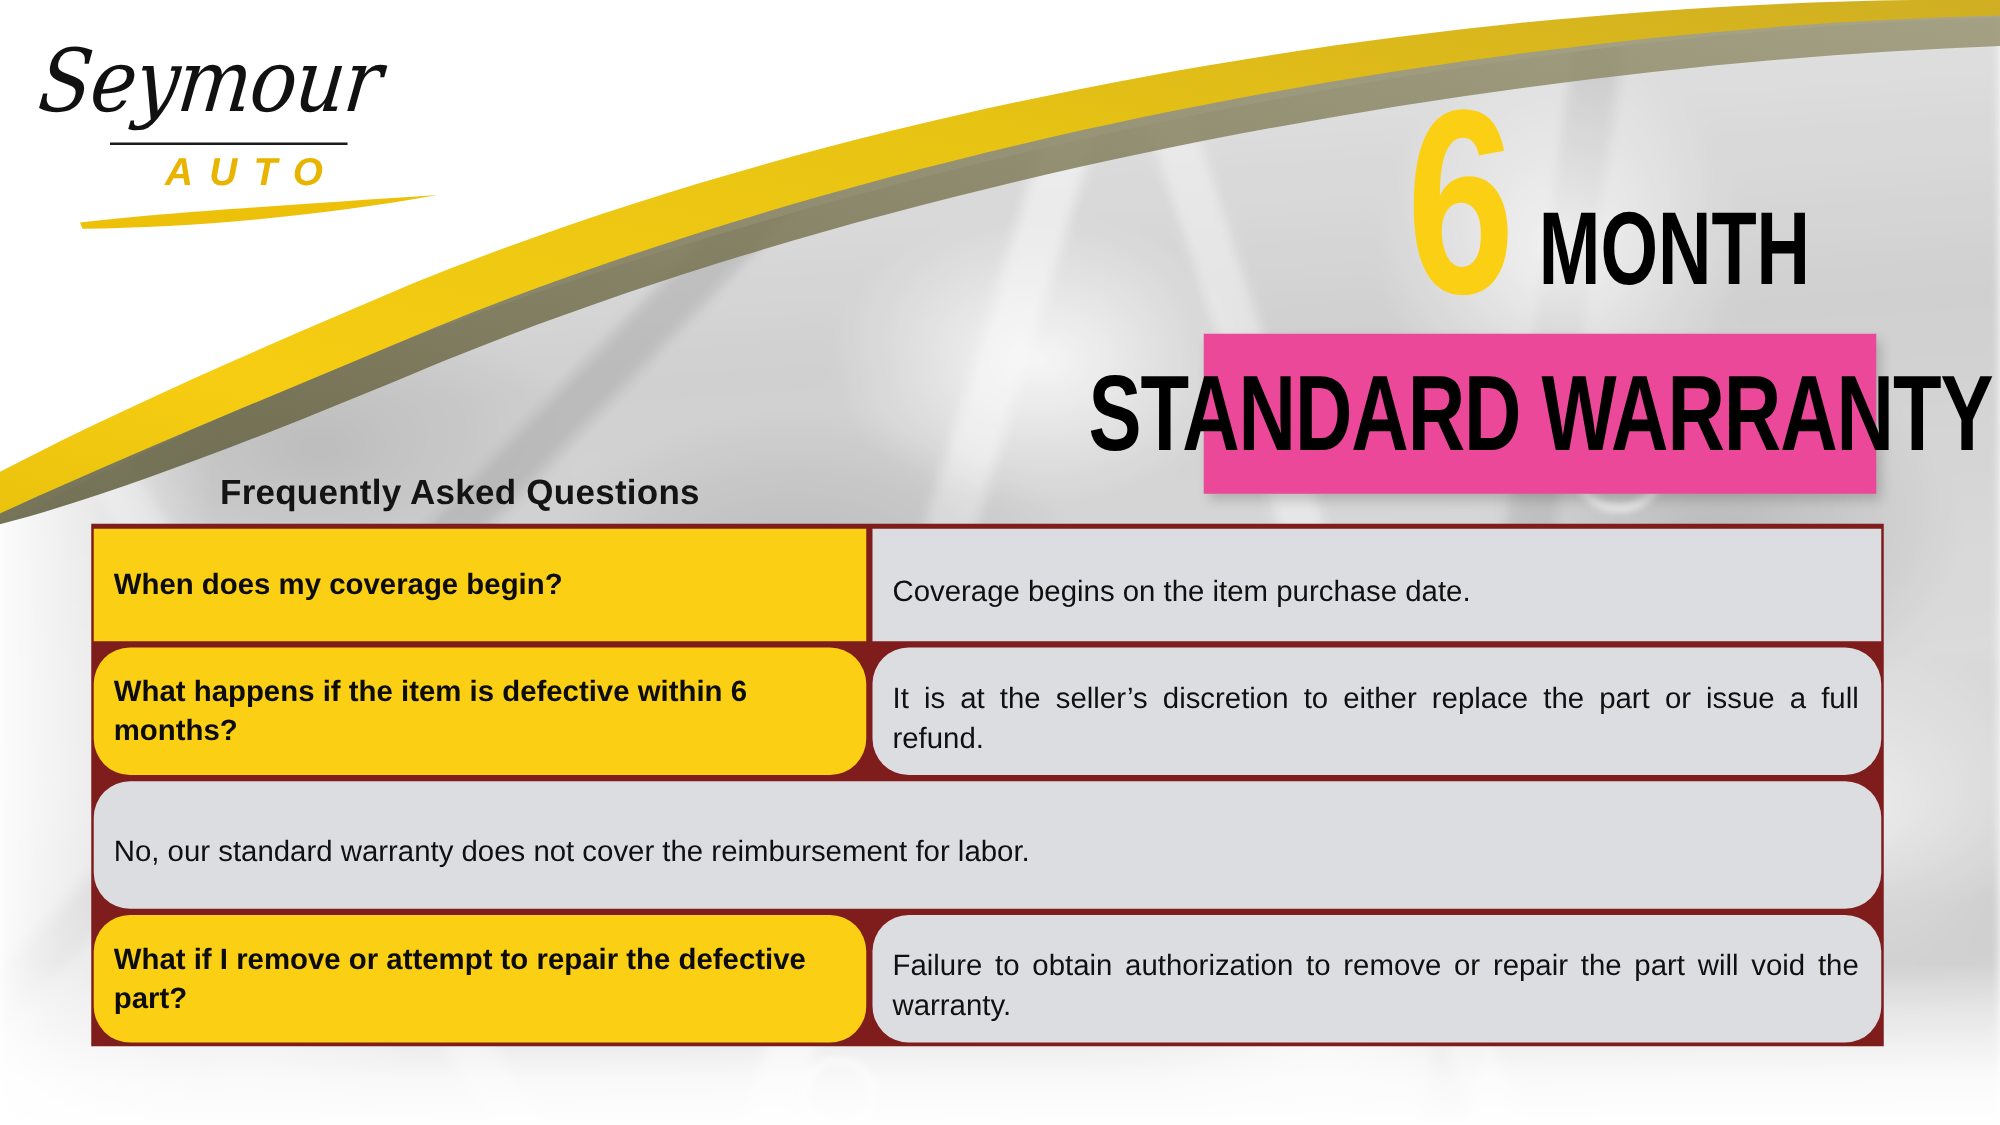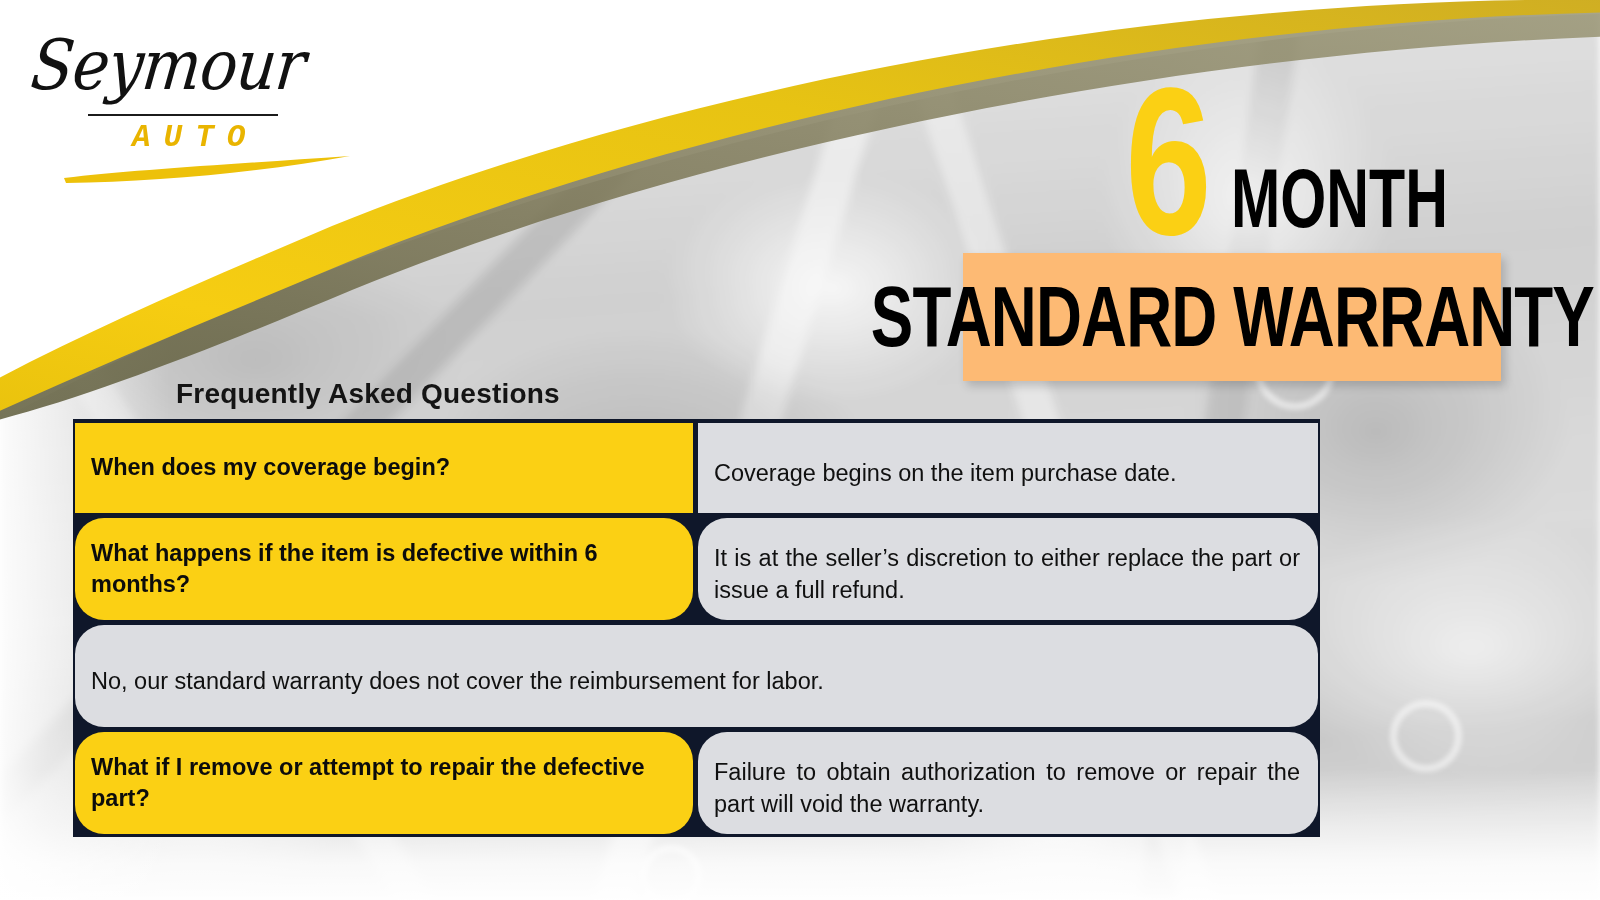--- a/index.html
+++ b/index.html
@@ -127,21 +127,21 @@
     left: 60px;
     top: 92px;
     width: 190px;
     height: 2px;
     background: #1b1b1b;
   }
   .logo-auto {
     position: absolute;
     left: 104px;
     top: 98px;
-    font-family: Liberation Mono, monospace;
+    font-family: Liberation Sans, sans-serif;
     font-style: italic;
     font-weight: 700;
     font-size: 31px;
     letter-spacing: 13px;
     color: #e9b400;
     white-space: nowrap;
   }
   .logo-swish {
     position: absolute;
     left: 34px;
@@ -178,24 +178,24 @@
     transform: scaleX(0.80) scaleY(1.12);
     transform-origin: left bottom;
     letter-spacing: 0px;
     padding-bottom: 10px;
   }
 
   
   .warranty-banner {
     position: absolute;
     left: 963px;
-    top: 253px;
+    top: 267px;
     width: 538px;
     height: 128px;
-    background: #fdba74;
+    background: #ec4899;
     display: flex;
     align-items: center;
     justify-content: center;
     box-shadow: 4px 5px 9px rgba(0,0,0,0.18);
   }
   .warranty-banner .txt {
     font-family: "Liberation Sans", sans-serif;
     font-weight: 700;
     font-size: 74px;
     line-height: 1;
@@ -214,22 +214,22 @@
     font-weight: 700;
     font-size: 28px;
     color: #141414;
     letter-spacing: 0.2px;
   }
 
   .faq-table {
     position: absolute;
     left: 73px;
     top: 419px;
-    width: 1247px;
-    background: #0f172a;
+    width: 1434px;
+    background: #7f1d1d;
     padding: 4px 2px 3px 2px;
     box-sizing: border-box;
   }
   .faq-row {
     display: flex;
     align-items: stretch;
     gap: 5px;
     margin-bottom: 5px;
   }
   .faq-row:last-child { margin-bottom: 0; }

